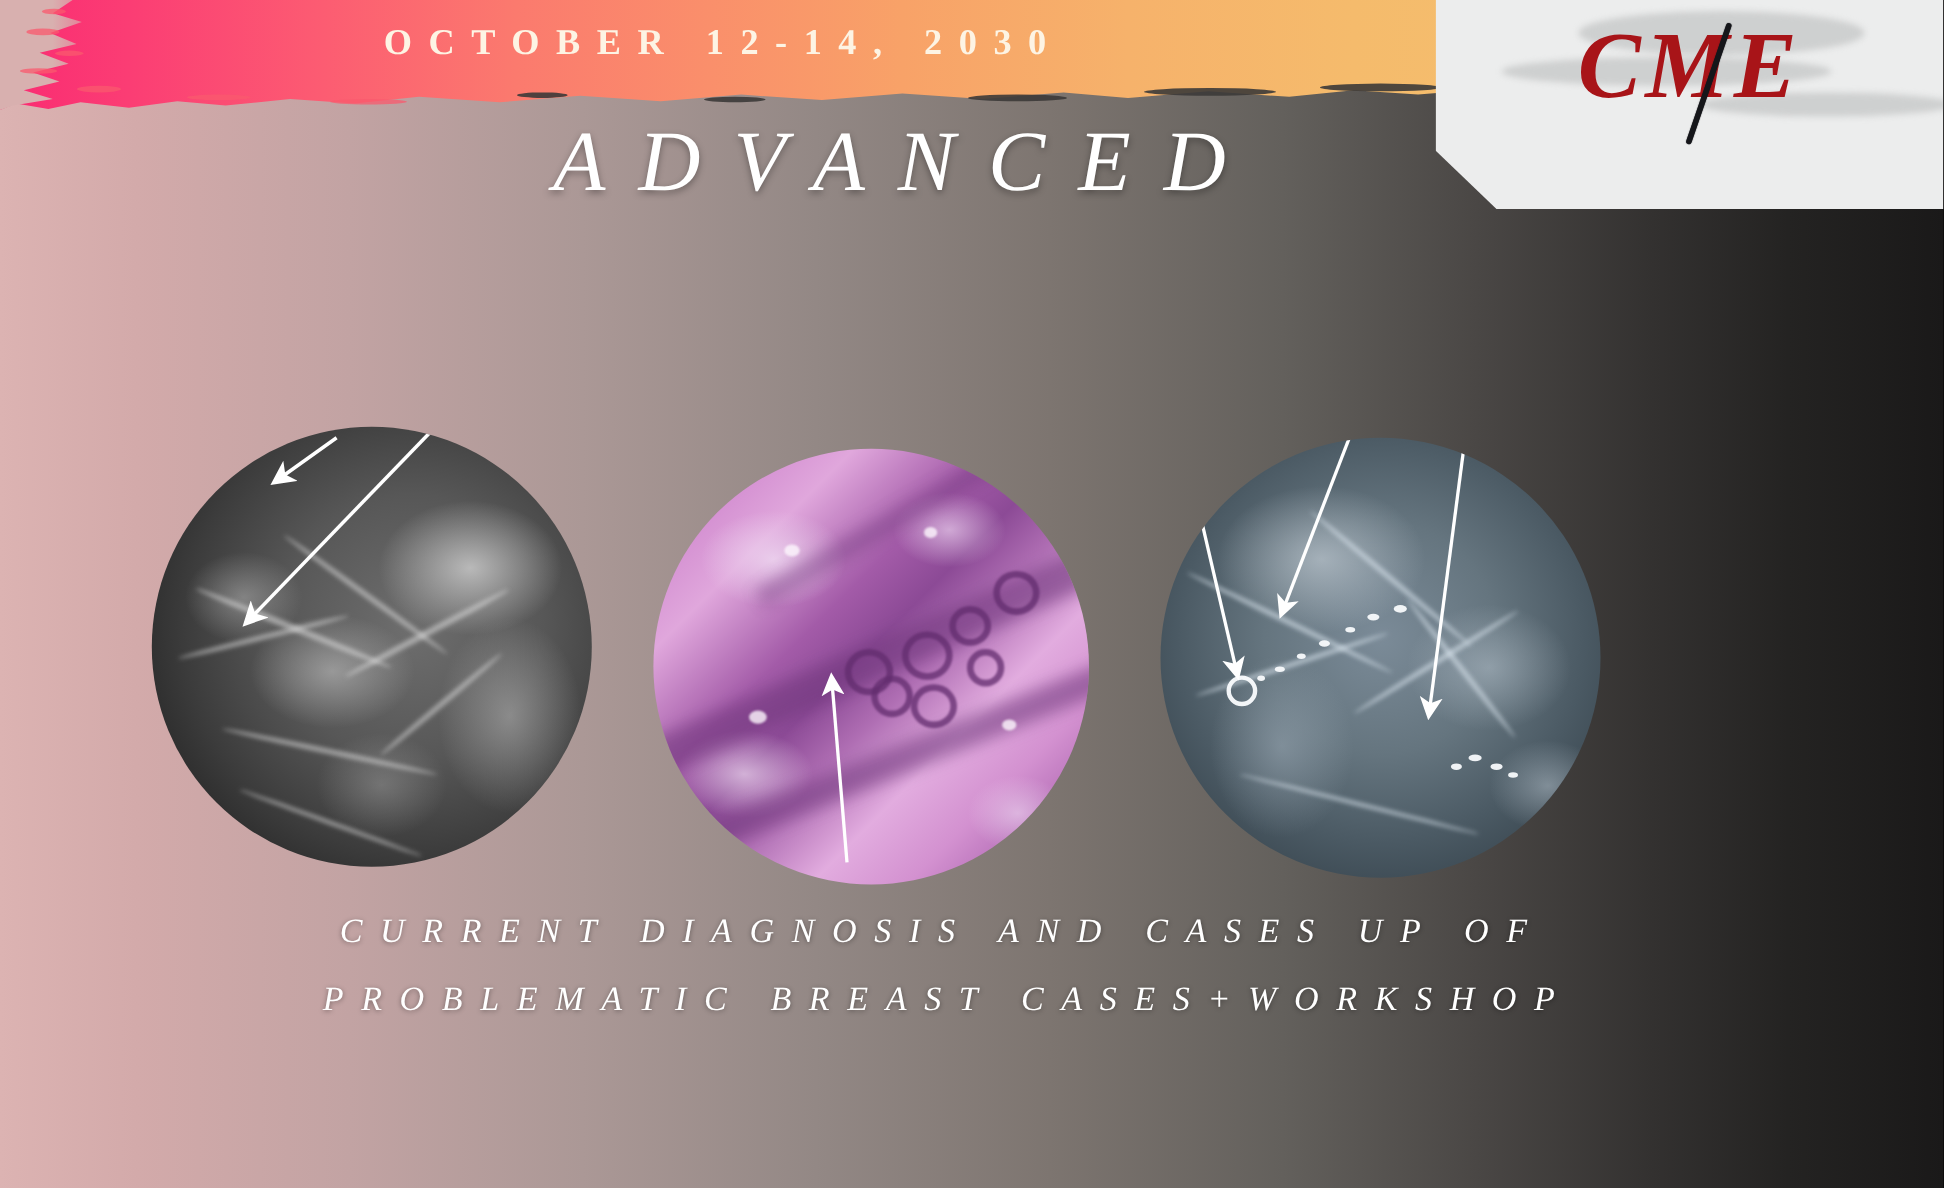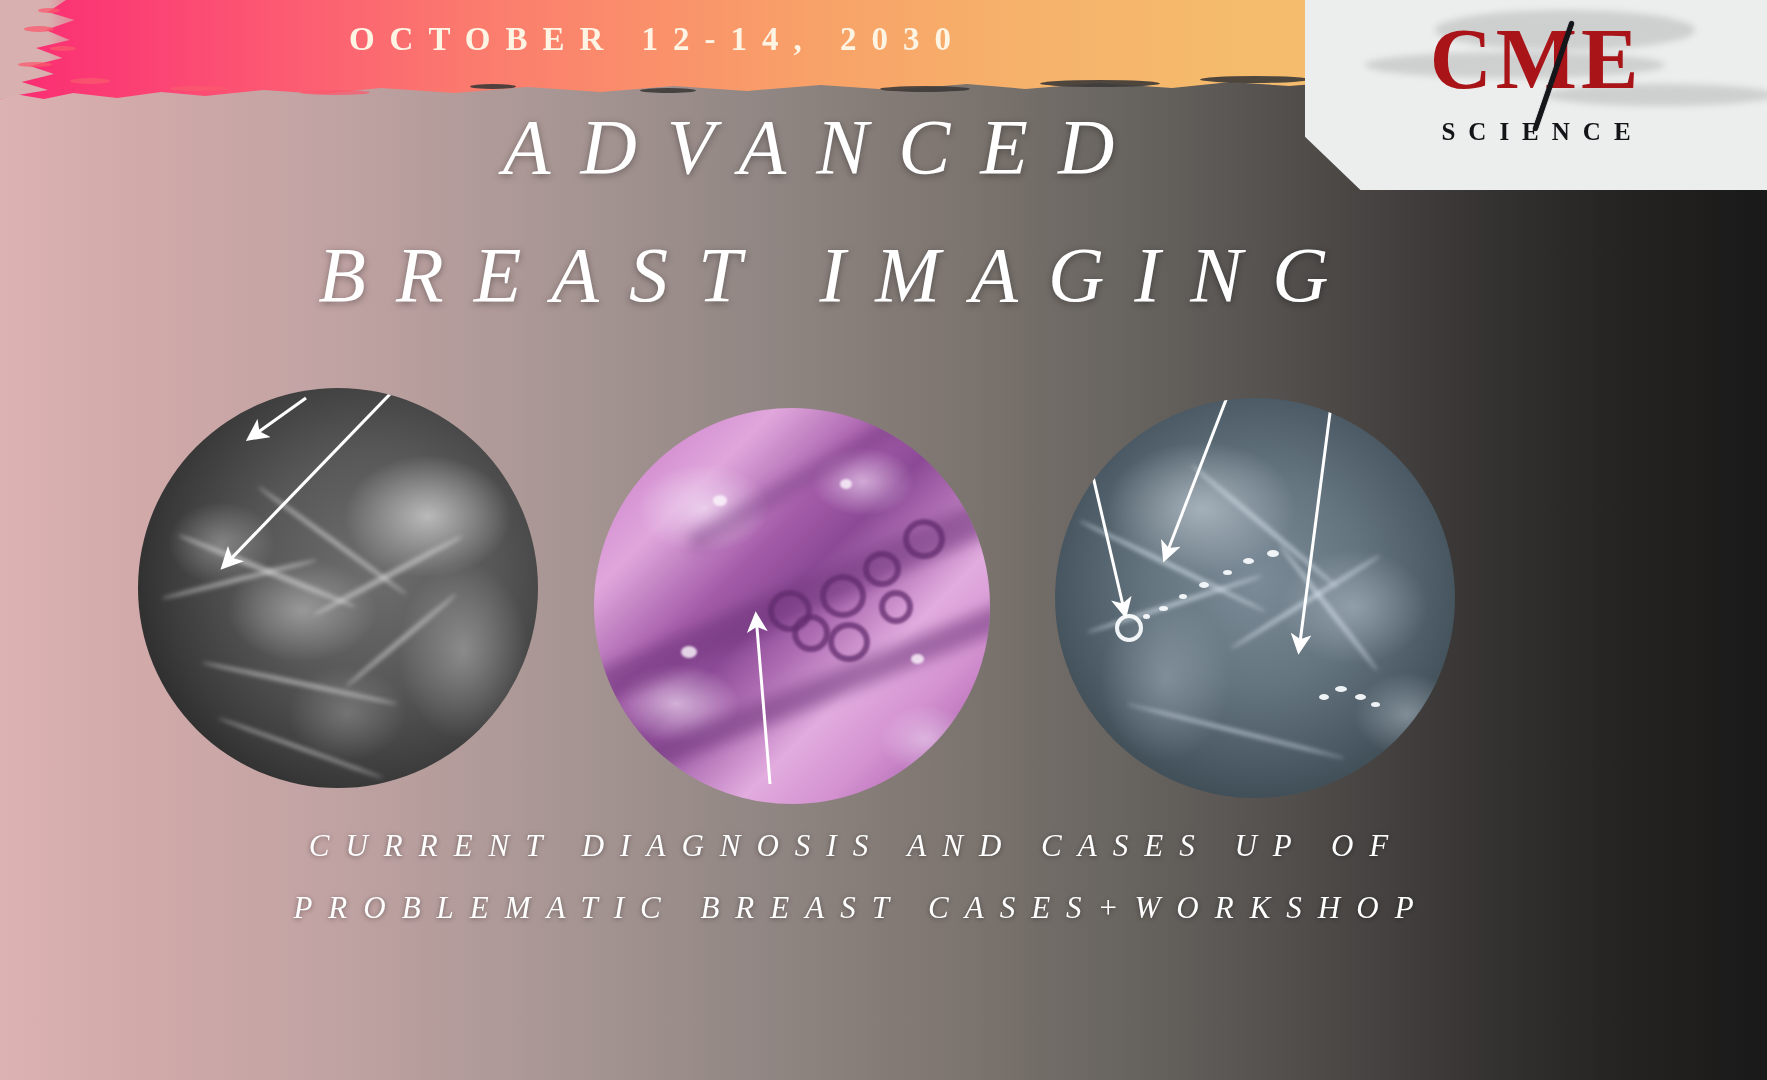--- a/index.html
+++ b/index.html
@@ -110,20 +110,21 @@
     position: absolute;
     right: 0;
     top: 0;
     width: 462px;
     height: 190px;
     background: #eceded;
     -webkit-clip-path: polygon(0% 0%, 100% 0%, 100% 100%, 12% 100%, 0% 72%);
     clip-path: polygon(0% 0%, 100% 0%, 100% 100%, 12% 100%, 0% 72%);
     z-index: 8;
     overflow: hidden;
+    font-style: italic;
   }
   .logo-smudge {
     position: absolute;
     background: rgba(170,172,174,0.45);
     border-radius: 50%;
     filter: blur(3px);
   }
   .logo-inner {
     position: absolute;
     left: 0; top: 0; right: 0; bottom: 0;
@@ -329,26 +330,24 @@
 
   <div class="date-text">OCTOBER 12-14, 2030</div>
 
   <div class="logo-panel">
     <div class="logo-smudge" style="left:130px;top:10px;width:260px;height:40px;"></div>
     <div class="logo-smudge" style="left:60px;top:52px;width:300px;height:26px;"></div>
     <div class="logo-smudge" style="left:240px;top:84px;width:230px;height:22px;"></div>
     <div class="logo-inner">
       <div class="logo-cme">CME</div>
       <div class="logo-slash"></div>
-      <div class="logo-science">SCIENCE</div>
     </div>
   </div>
 
   <div class="title-line" id="title1">ADVANCED</div>
-  <div class="title-line" id="title2">BREAST IMAGING</div>
 
   <div class="circle" id="circle-1">
     <div class="mammo-base"></div>
     <div class="strand" style="left:10%;top:36%;width:48%;height:6px;transform:rotate(22deg);"></div>
     <div class="strand" style="left:6%;top:52%;width:40%;height:5px;transform:rotate(-14deg);"></div>
     <div class="strand" style="left:30%;top:24%;width:46%;height:5px;transform:rotate(36deg);"></div>
     <div class="strand" style="left:44%;top:56%;width:42%;height:6px;transform:rotate(-28deg);"></div>
     <div class="strand" style="left:16%;top:68%;width:50%;height:5px;transform:rotate(12deg);"></div>
     <div class="strand" style="left:52%;top:74%;width:36%;height:5px;transform:rotate(-40deg);"></div>
     <div class="strand" style="left:20%;top:82%;width:44%;height:4px;transform:rotate(20deg);"></div>

